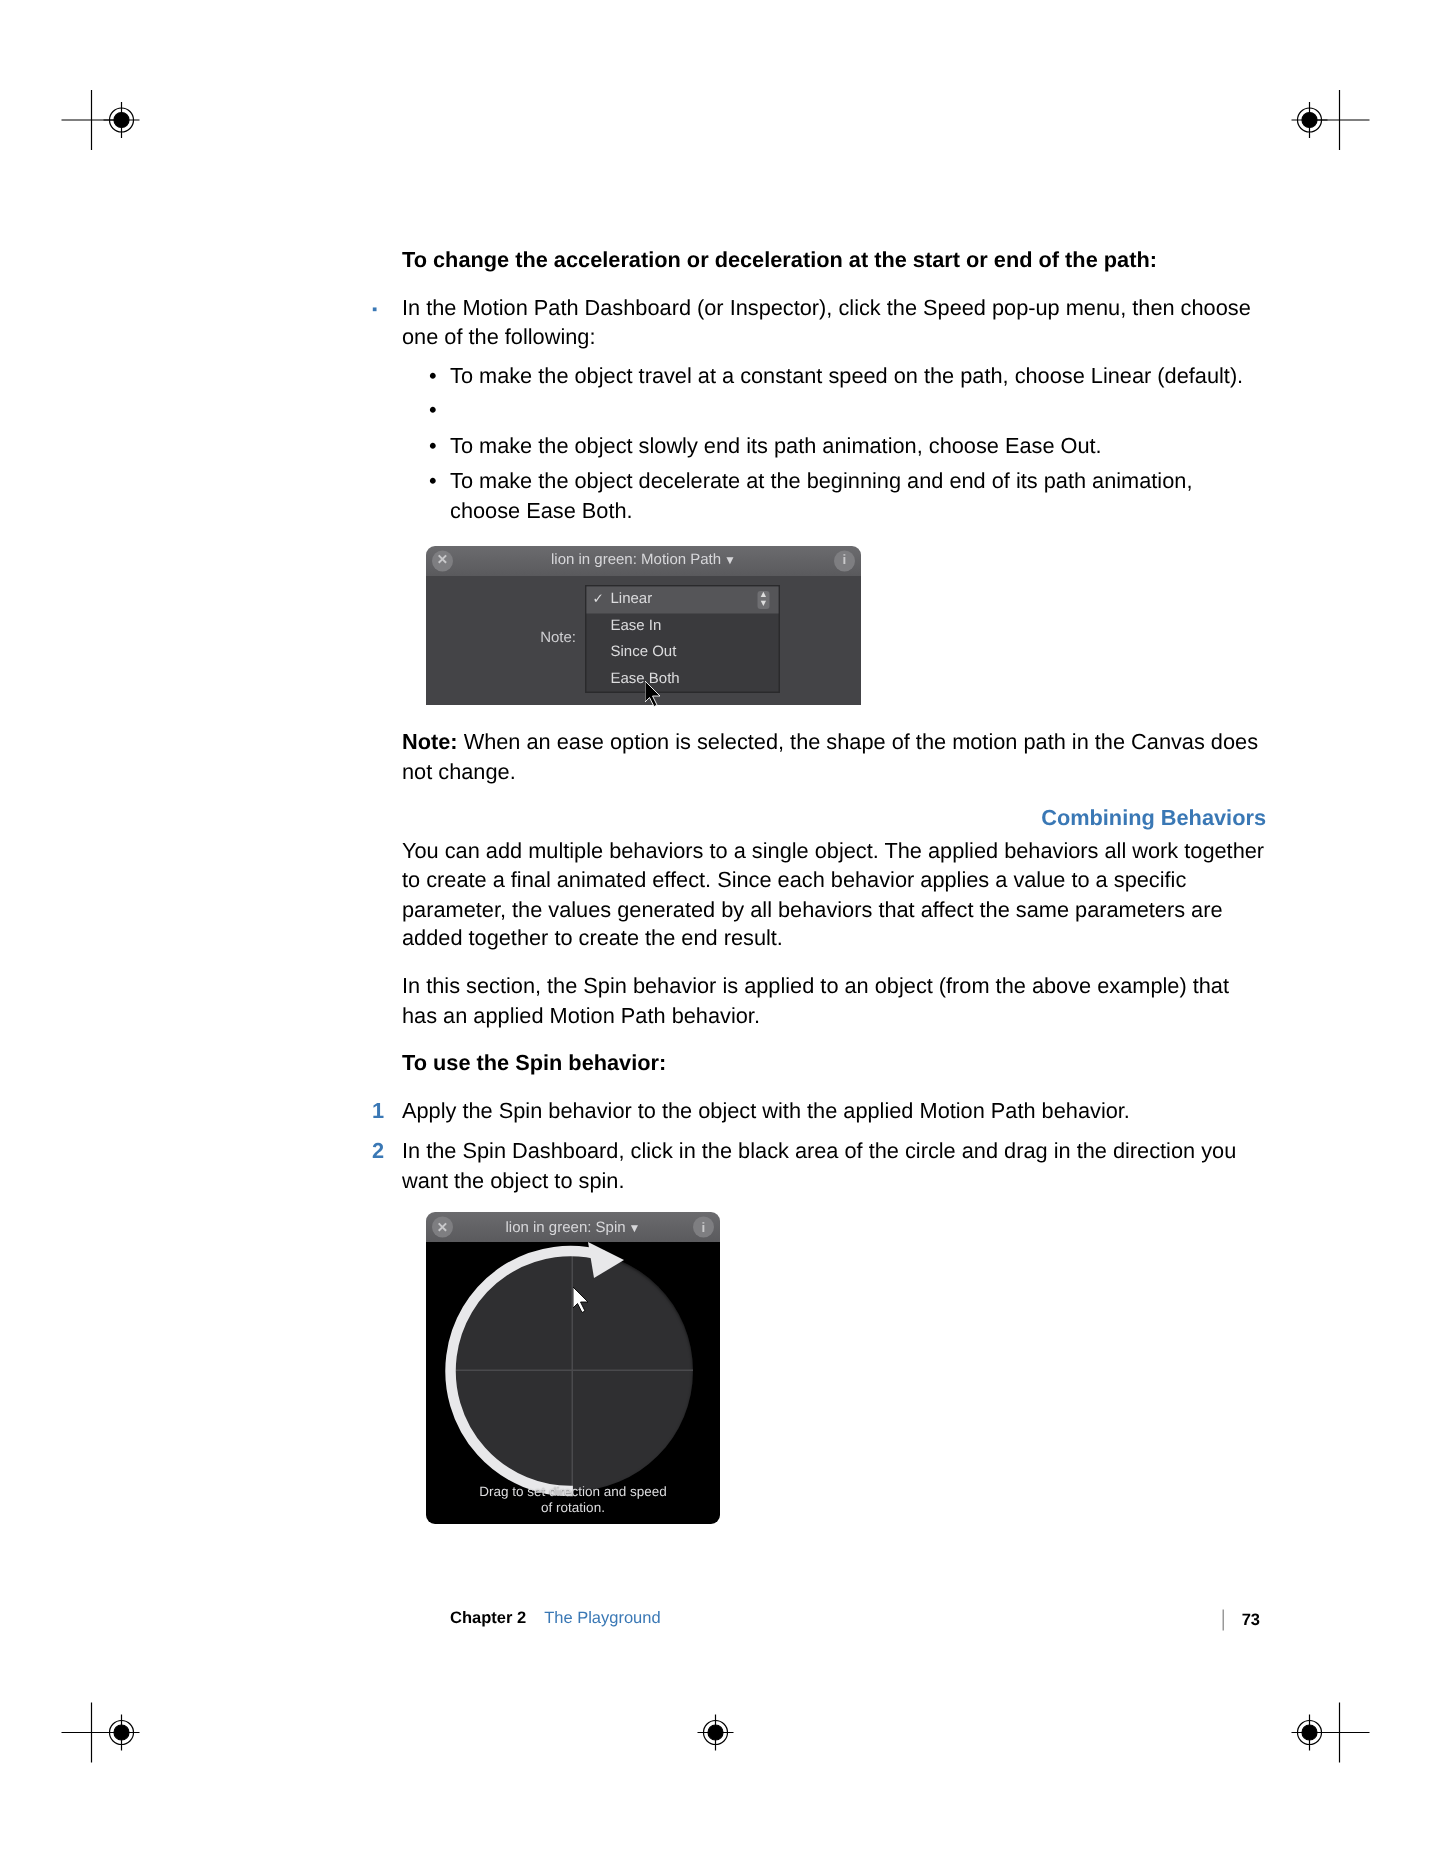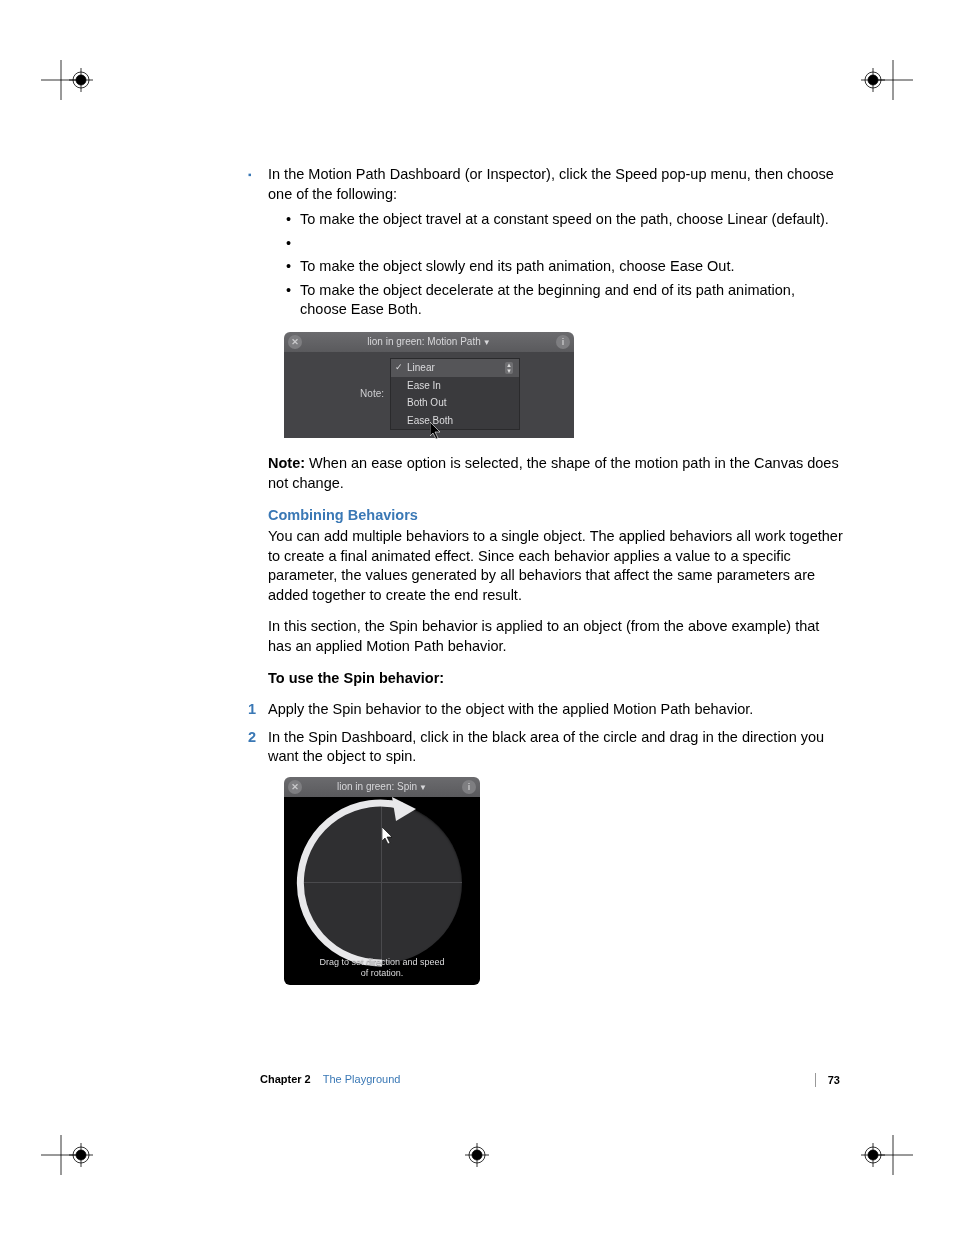--- a/index.html
+++ b/index.html
@@ -181,21 +181,21 @@
   
   .footer {
     position: absolute;
     left: 260px;
     top: 1073px;
     width: 580px;
     display: flex;
     justify-content: space-between;
     font-size: 11px;
   }
-  .footer .left { display: flex; gap: 12px; }
+  .footer .left { display: flex; gap: 12px; margin-left: 40px; }
   .footer .chap { font-weight: 600; }
   .footer .divider {
     border-left: 1px solid #999;
     height: 14px;
     margin: 0 2px;
   }
 
   
   .reg svg { position: absolute; }
 </style>
@@ -247,20 +247,21 @@
         <circle cx="873" cy="1155" r="5" fill="#000"></circle>
         <circle cx="873" cy="1155" r="8"></circle>
         <line x1="873" y1="1143" x2="873" y2="1167"></line>
         <line x1="861" y1="1155" x2="885" y2="1155"></line>
       </g>
     </svg>
   </div>
 
   <div class="content">
 
+    <p class="bold">To change the acceleration or deceleration at the start or end of the path:</p>
 
     <div class="bullet-row">
       <div class="bullet-marker square">▪</div>
       <div>In the Motion Path Dashboard (or Inspector), click the Speed pop-up menu, then choose one of the following:</div>
     </div>
 
     <div class="sub-list">
       <div class="sub-item">
           <div class="sub-dot">•</div>
           <div>To make the object travel at a constant speed on the path, choose Linear (default).</div>
@@ -289,37 +290,37 @@
       <div class="dash-body1">
         <div class="speed-row">
           <div class="speed-label">Note:</div>
           <div class="speed-menu">
             <div class="opt first">
               <span class="check">✓</span>
               <span>Linear</span>
               <span class="stepper">▴<br>▾</span>
             </div>
             <div class="opt">Ease In</div>
-            <div class="opt">Both Out</div>
+            <div class="opt">Since Out</div>
             <div class="opt">Ease Both</div>
           </div>
         </div>
       </div>
       <div class="menu-tail">
         <svg class="cursor1" width="14" height="18">
           <polygon points="0,0 0,14 3,11 6,17 8,16 5,10 10,10" fill="#000" stroke="#fff" stroke-width="0.6"></polygon>
         </svg>
       </div>
     </div>
 
     <p>
       <span class="italic bold">Note:</span><span>  When an ease option is selected, the shape of the motion path in the Canvas does not change.</span>
     </p>
 
-    <p class="blue" style="margin-bottom:2px;">Combining Behaviors</p>
+    <p class="blue" style="margin-bottom:2px;text-align:right;">Combining Behaviors</p>
     <p>You can add multiple behaviors to a single object. The applied behaviors all work together to create a final animated effect. Since each behavior applies a value to a specific parameter, the values generated by all behaviors that affect the same parameters are added together to create the end result.</p>
     <p>In this section, the Spin behavior is applied to an object (from the above example) that has an applied Motion Path behavior.</p>
 
     <p class="bold">To use the Spin behavior:</p>
 
     <div class="num-list">
       <div class="bullet-row">
         <div class="bullet-marker">1</div>
         <div>Apply the Spin behavior to the object with the applied Motion Path behavior.</div>
       </div>

